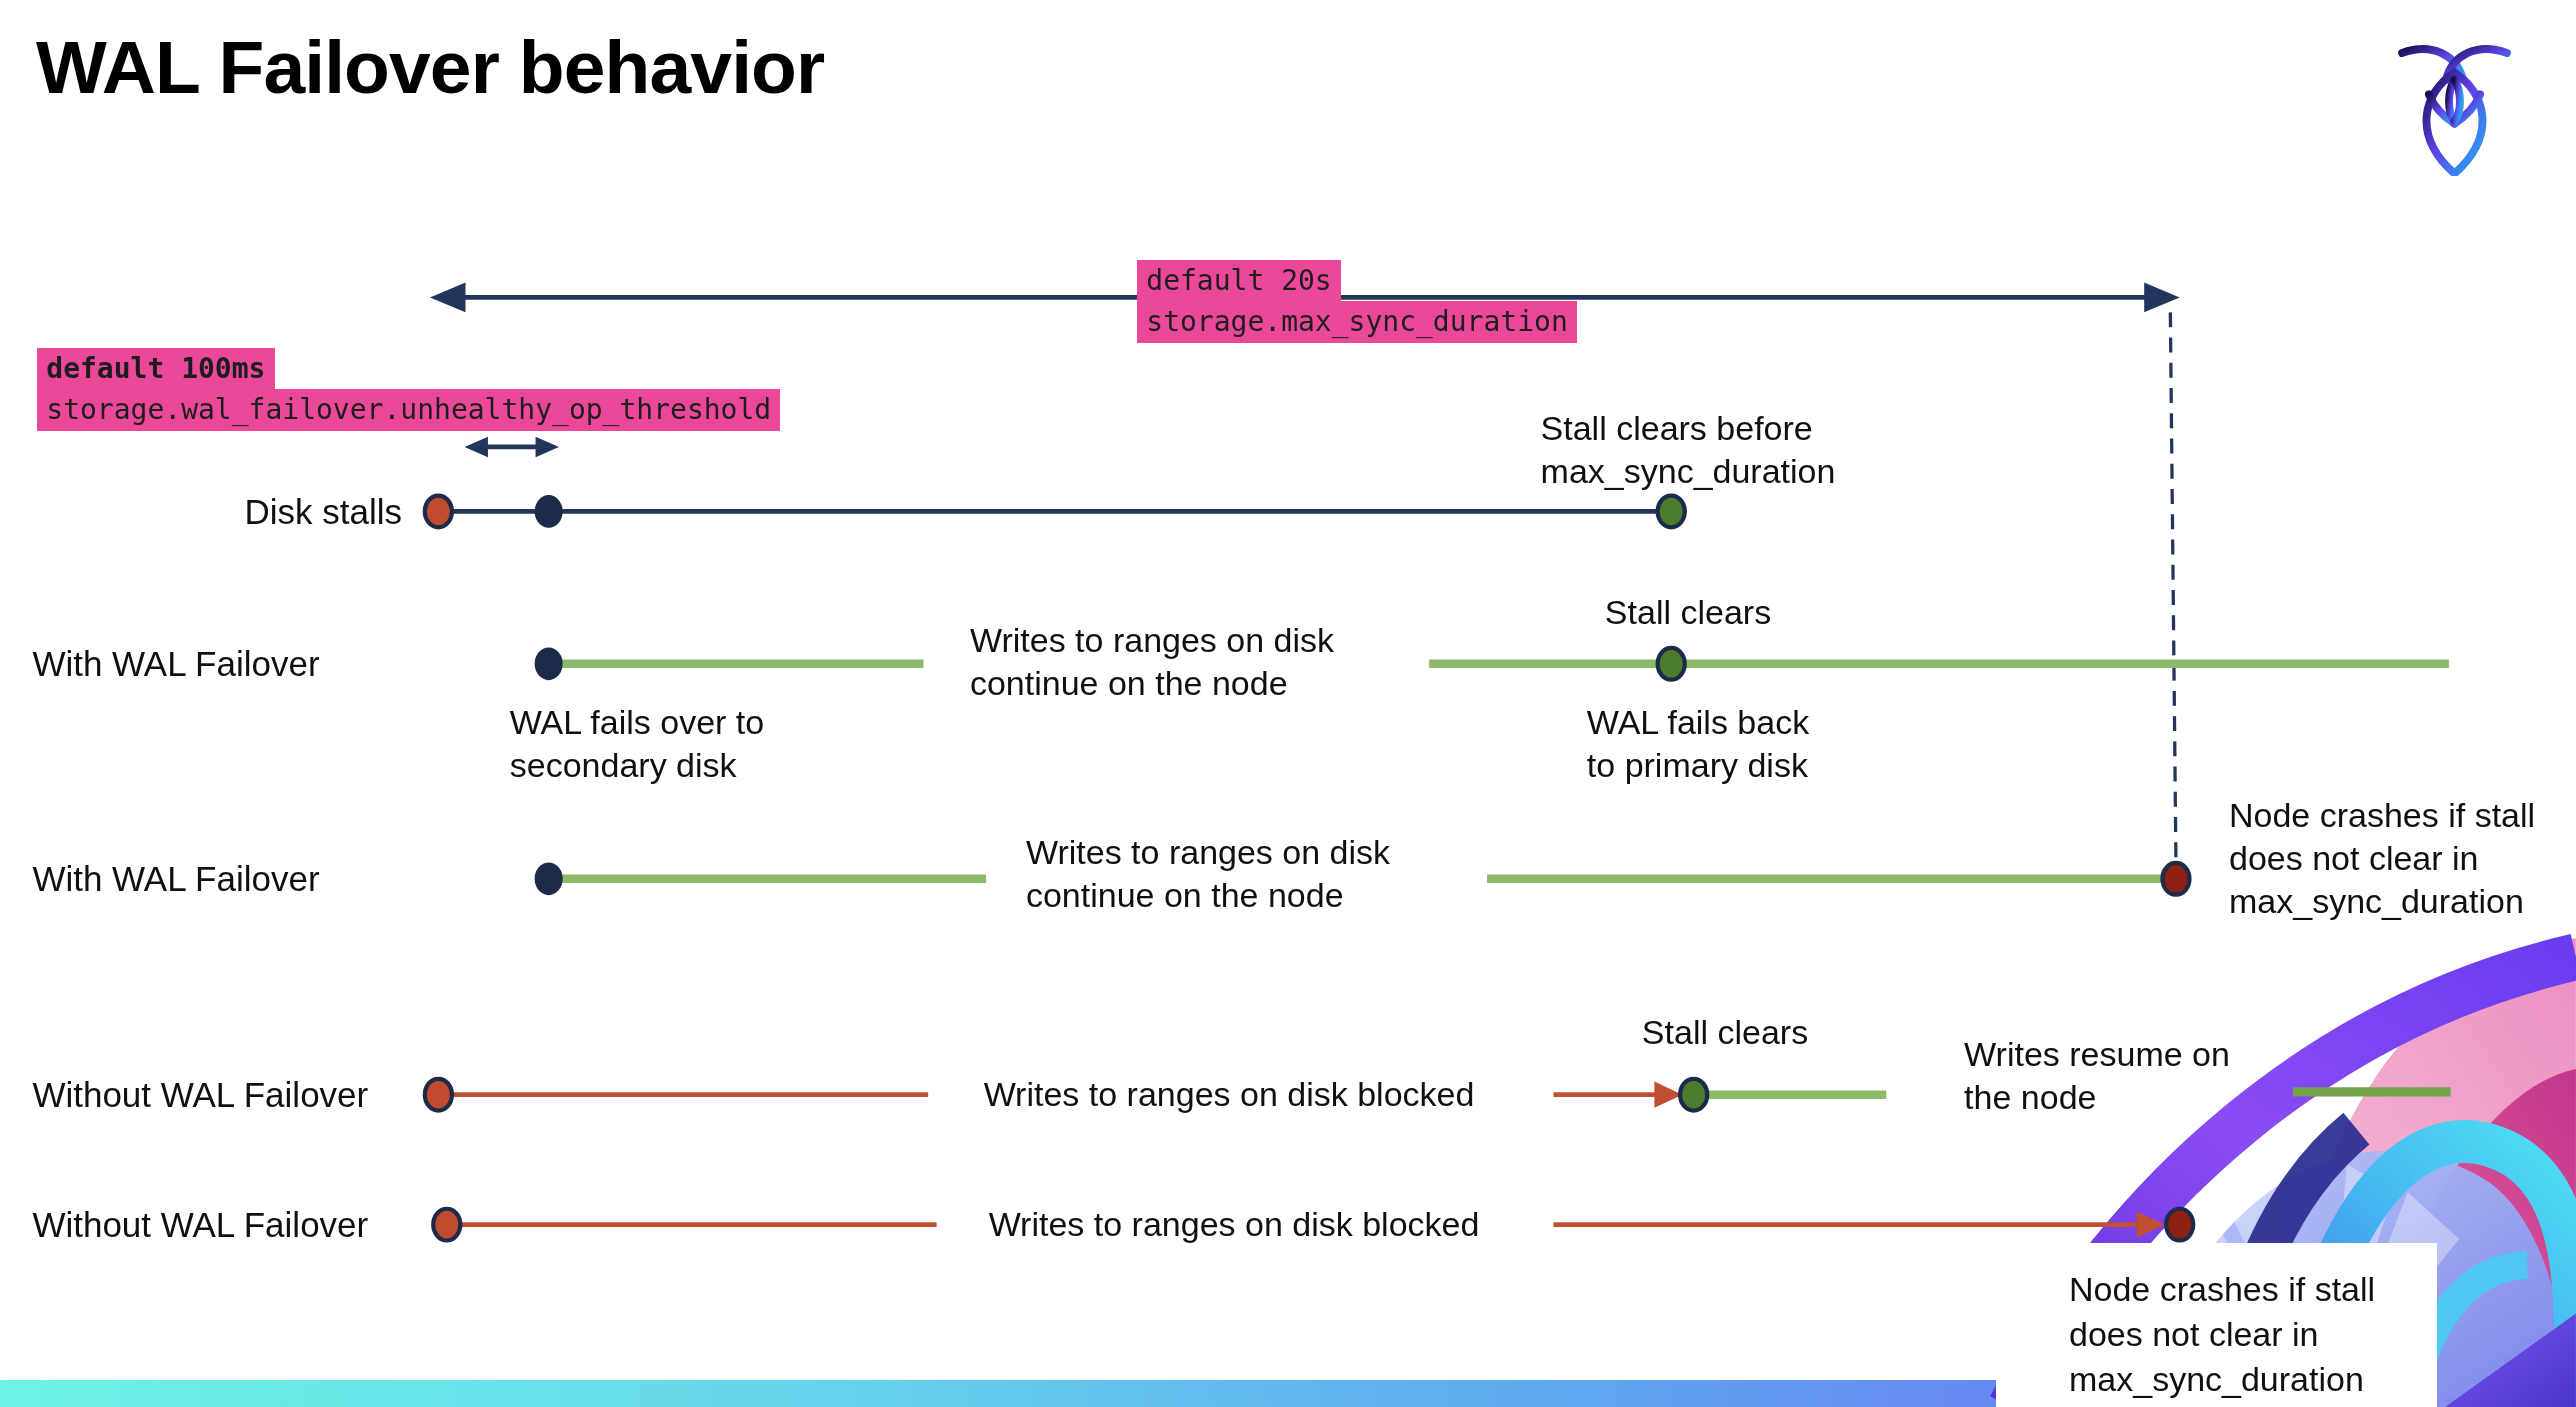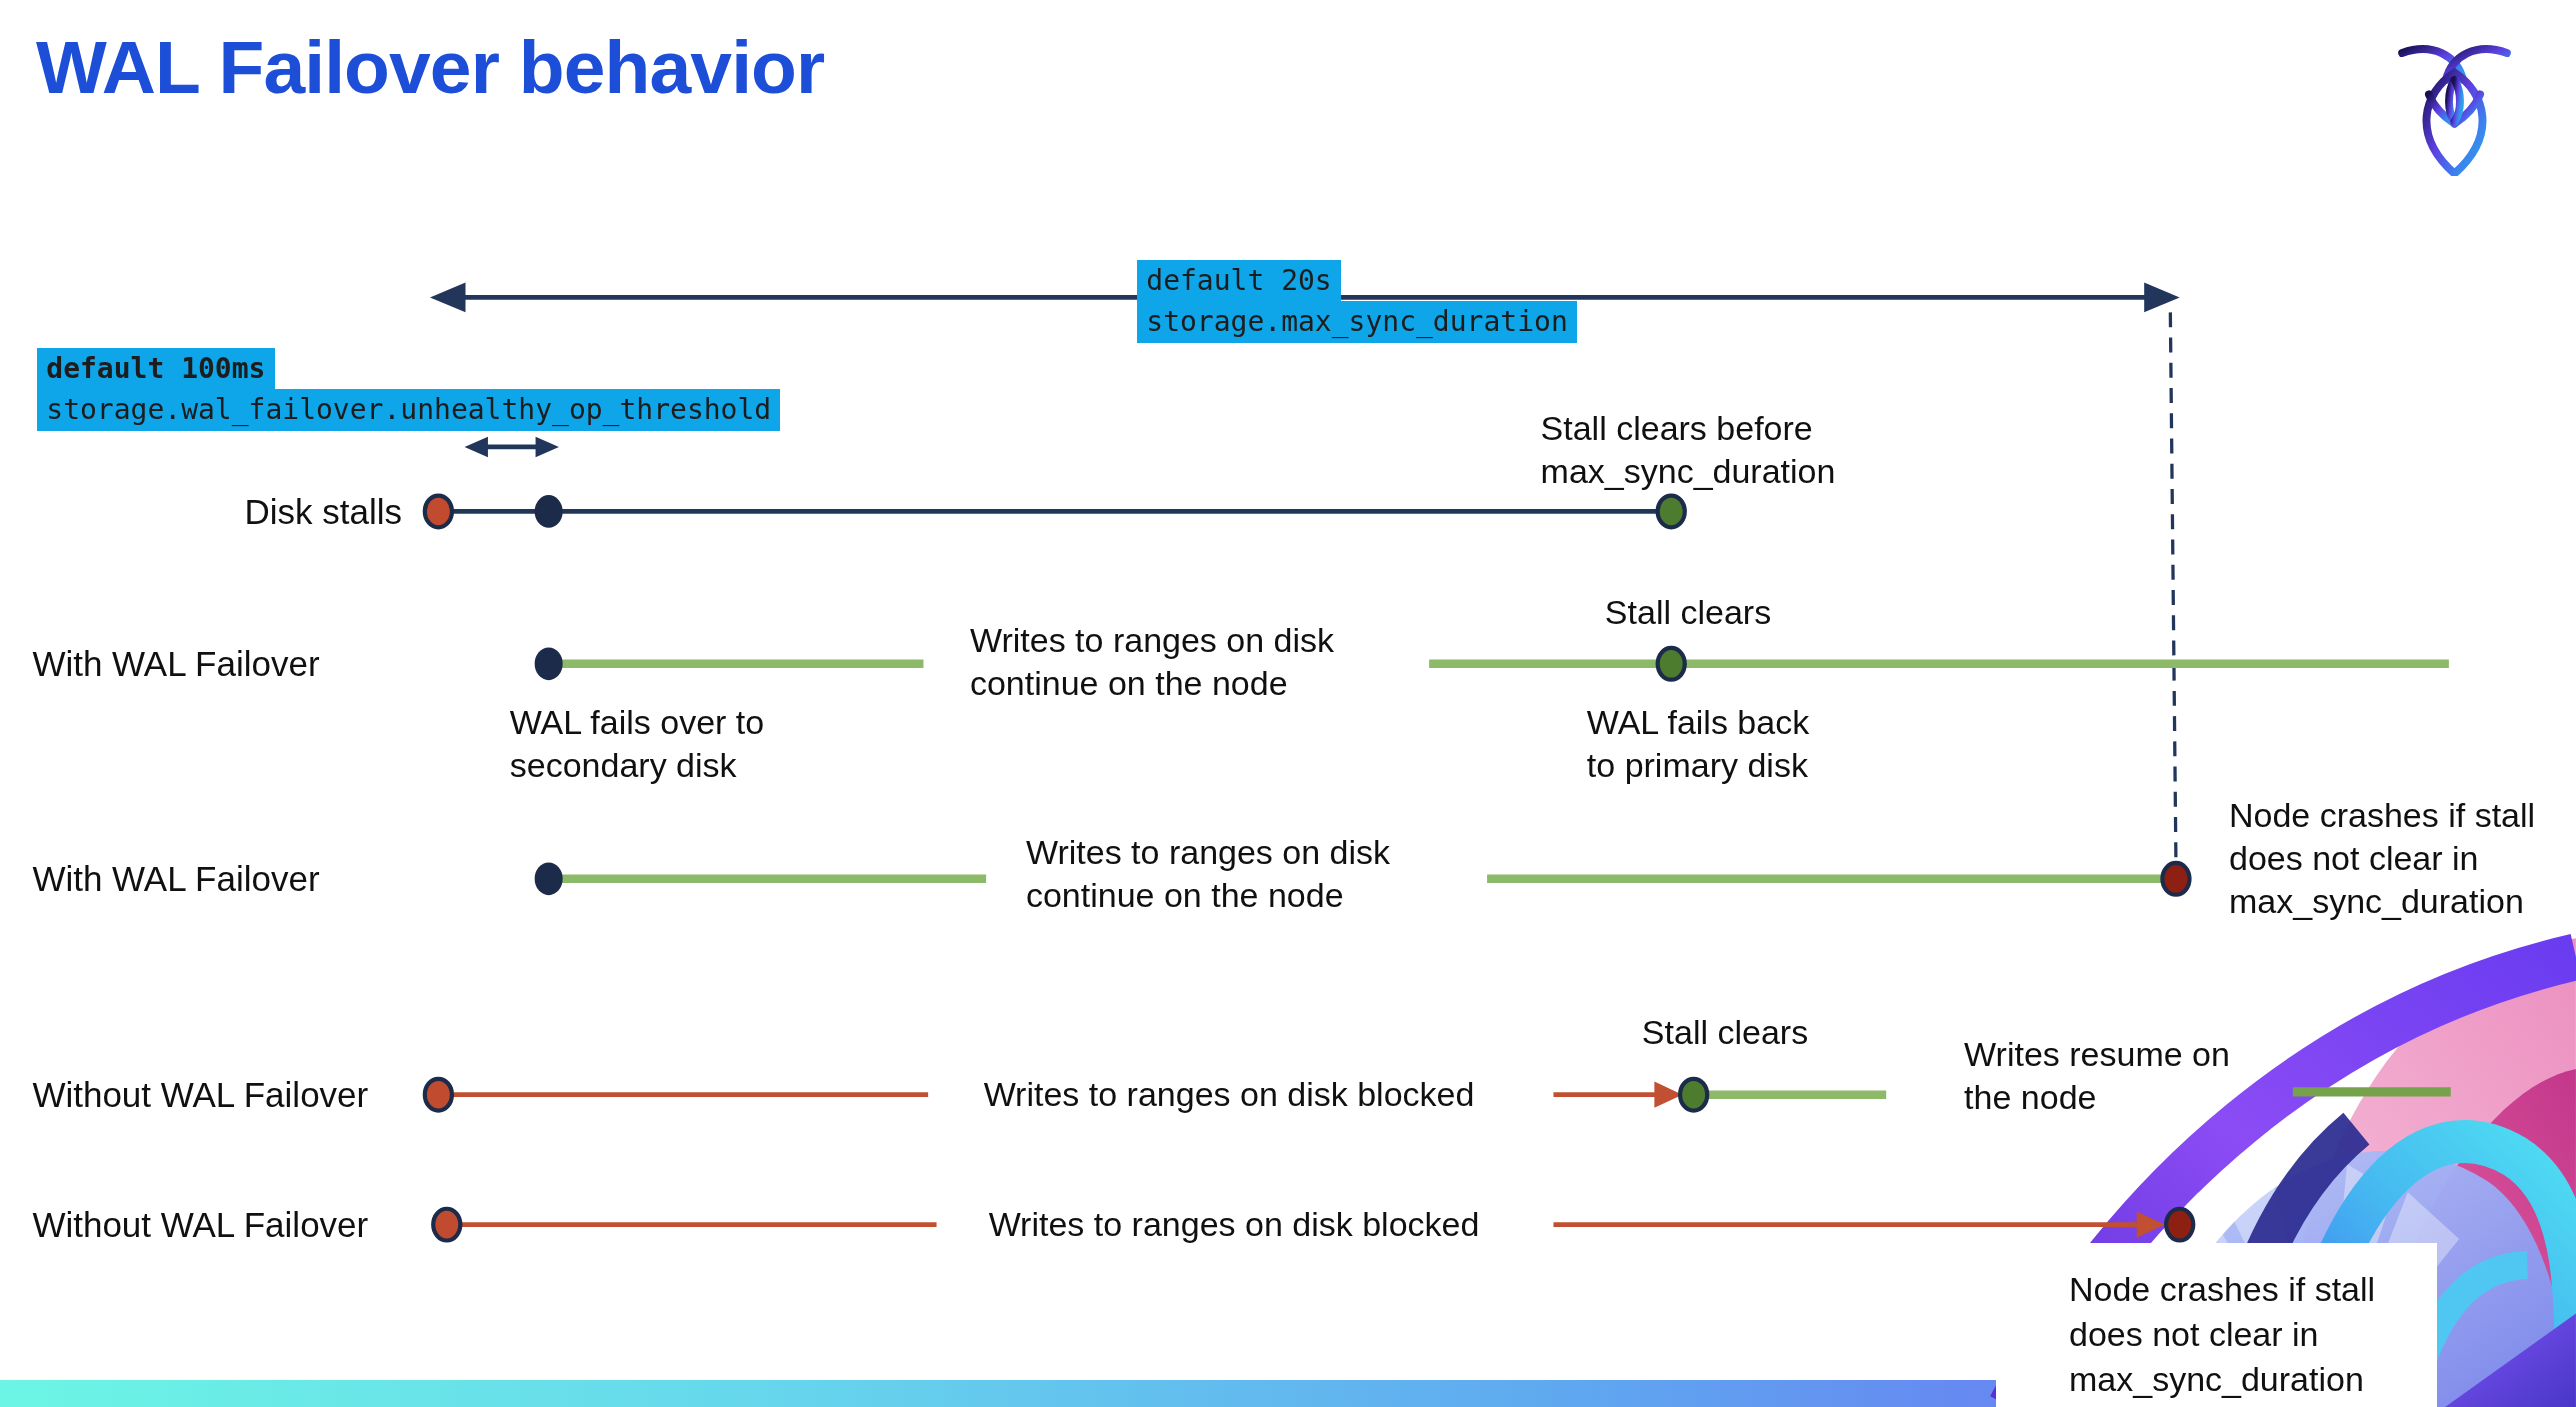--- a/index.html
+++ b/index.html
@@ -1,22 +1,22 @@
 <!DOCTYPE html>
 <html style="font-size:15px"><head>
 <meta charset="utf-8">
 <style>
   html,body{margin:0;padding:0;background:#ffffff;}
   .slide{position:relative;width:2576px;height:1408px;overflow:hidden;background:#ffffff;
          font-family:"Liberation Sans",sans-serif;color:#101010;}
   .layer{position:absolute;left:0;top:0;}
   .title{position:absolute;left:36px;top:24px;font-size:75px;font-weight:800;
-         letter-spacing:-0.9px;color:#1d4ed8;}
+         letter-spacing:-0.9px;color:#000000;}
   .code{position:absolute;font-family:"DejaVu Sans Mono","Liberation Mono",monospace;
-        font-size:28px;line-height:36px;background:#0ea5e9;color:#1d1d1d;
+        font-size:28px;line-height:36px;background:#ec4899;color:#1d1d1d;
         padding:2.8px 9.3px;white-space:pre;}
   .ann{position:absolute;white-space:pre-line;font-size:34px;line-height:43px;
        text-align:left;transform:translateX(-50%);color:#101010;}
   .ann.left{transform:none;text-align:left;}
   .rowlabel{position:absolute;font-size:35px;line-height:45px;color:#101010;white-space:pre;margin-left:9px;}
   .rowlabel.right{text-align:right;}
   .crashbox{position:absolute;left:1996px;top:1243px;width:441px;height:165px;
             background:#ffffff;box-sizing:border-box;padding:24px 0 0 73px;
             font-size:34px;line-height:45px;white-space:pre-line;text-align:left;}
   .bottombar{position:absolute;left:0;top:1380px;width:2576px;height:28px;

